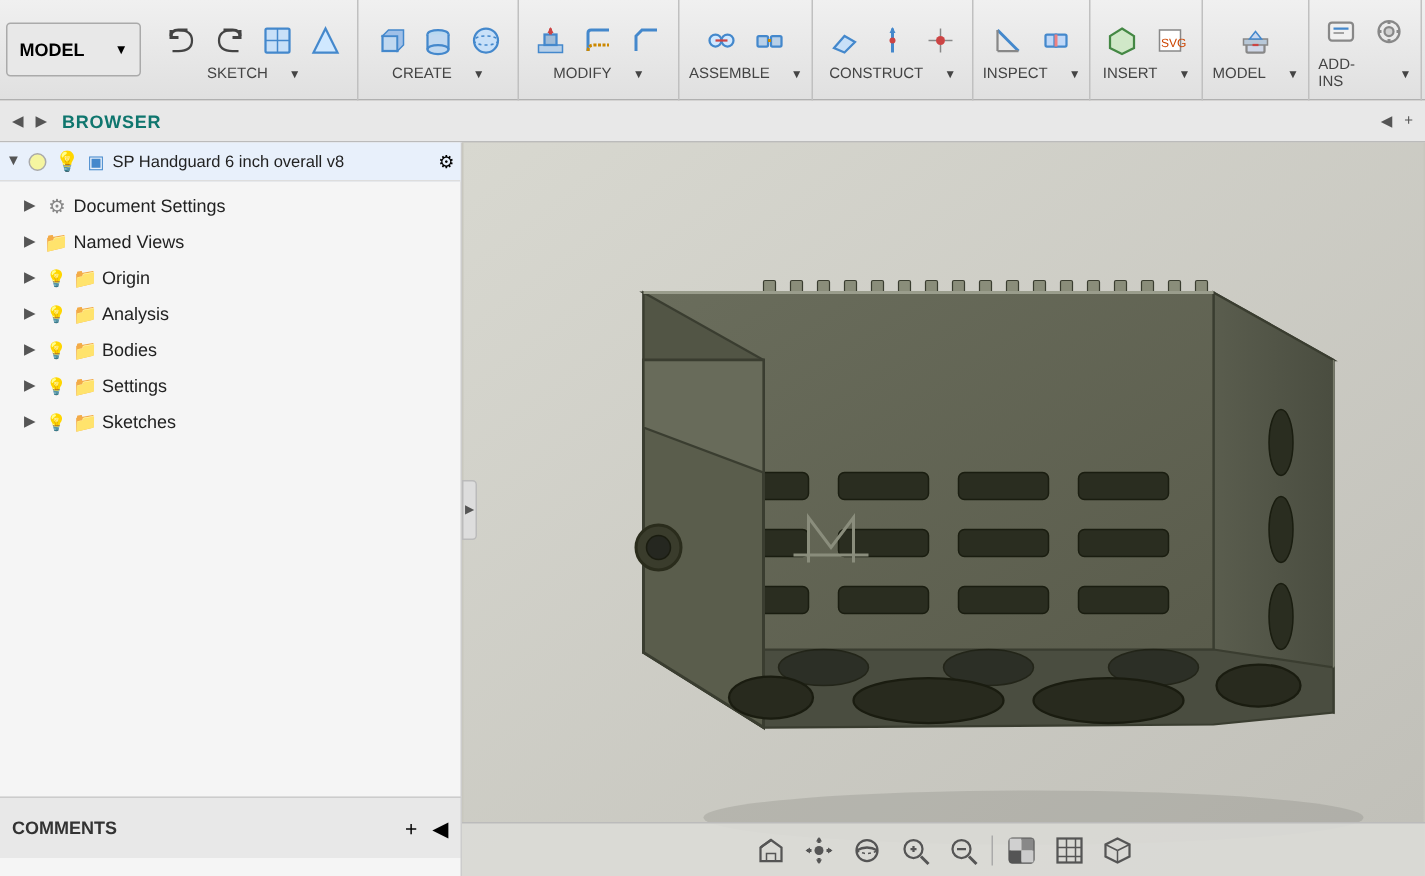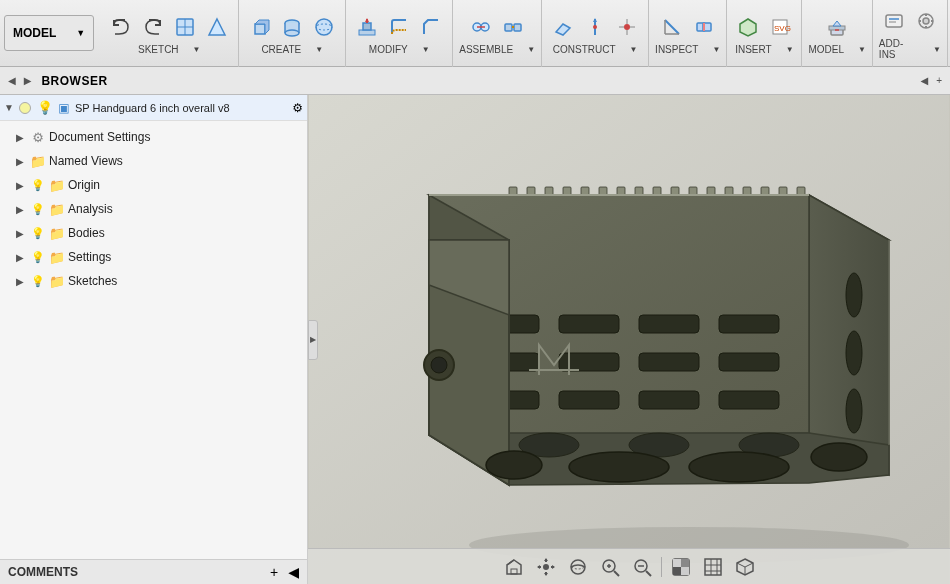--- a/index.html
+++ b/index.html
@@ -92,21 +92,21 @@
       border-bottom: 1px solid #bbb;
       display: flex;
       align-items: center;
       padding: 0 6px;
       gap: 4px;
     }
     .tab-arrow { font-size: 10px; color: #555; cursor: pointer; padding: 2px; }
     .browser-label {
       font-size: 12px;
       font-weight: bold;
-      color: #000000;
+      color: #0f766e;
       margin-left: 4px;
       letter-spacing: 0.5px;
     }
 
     
     #main {
       display: flex;
       width: 950px;
       height: 489px; 
     }
@@ -206,24 +206,24 @@
       justify-content: center;
       cursor: pointer;
       color: #444;
       font-size: 14px;
       border-radius: 3px;
     }
 
     
     #comments-bar {
       position: absolute;
-      bottom: 0;
+      bottom: 12px;
       left: 0;
       width: 308px;
-      height: 25px;
+      height: 41px;
       background: #e8e8e8;
       border-top: 1px solid #ccc;
       border-right: 1px solid #ccc;
       display: flex;
       align-items: center;
       padding: 0 8px;
       gap: 6px;
     }
     .comments-label {
       font-size: 12px;

